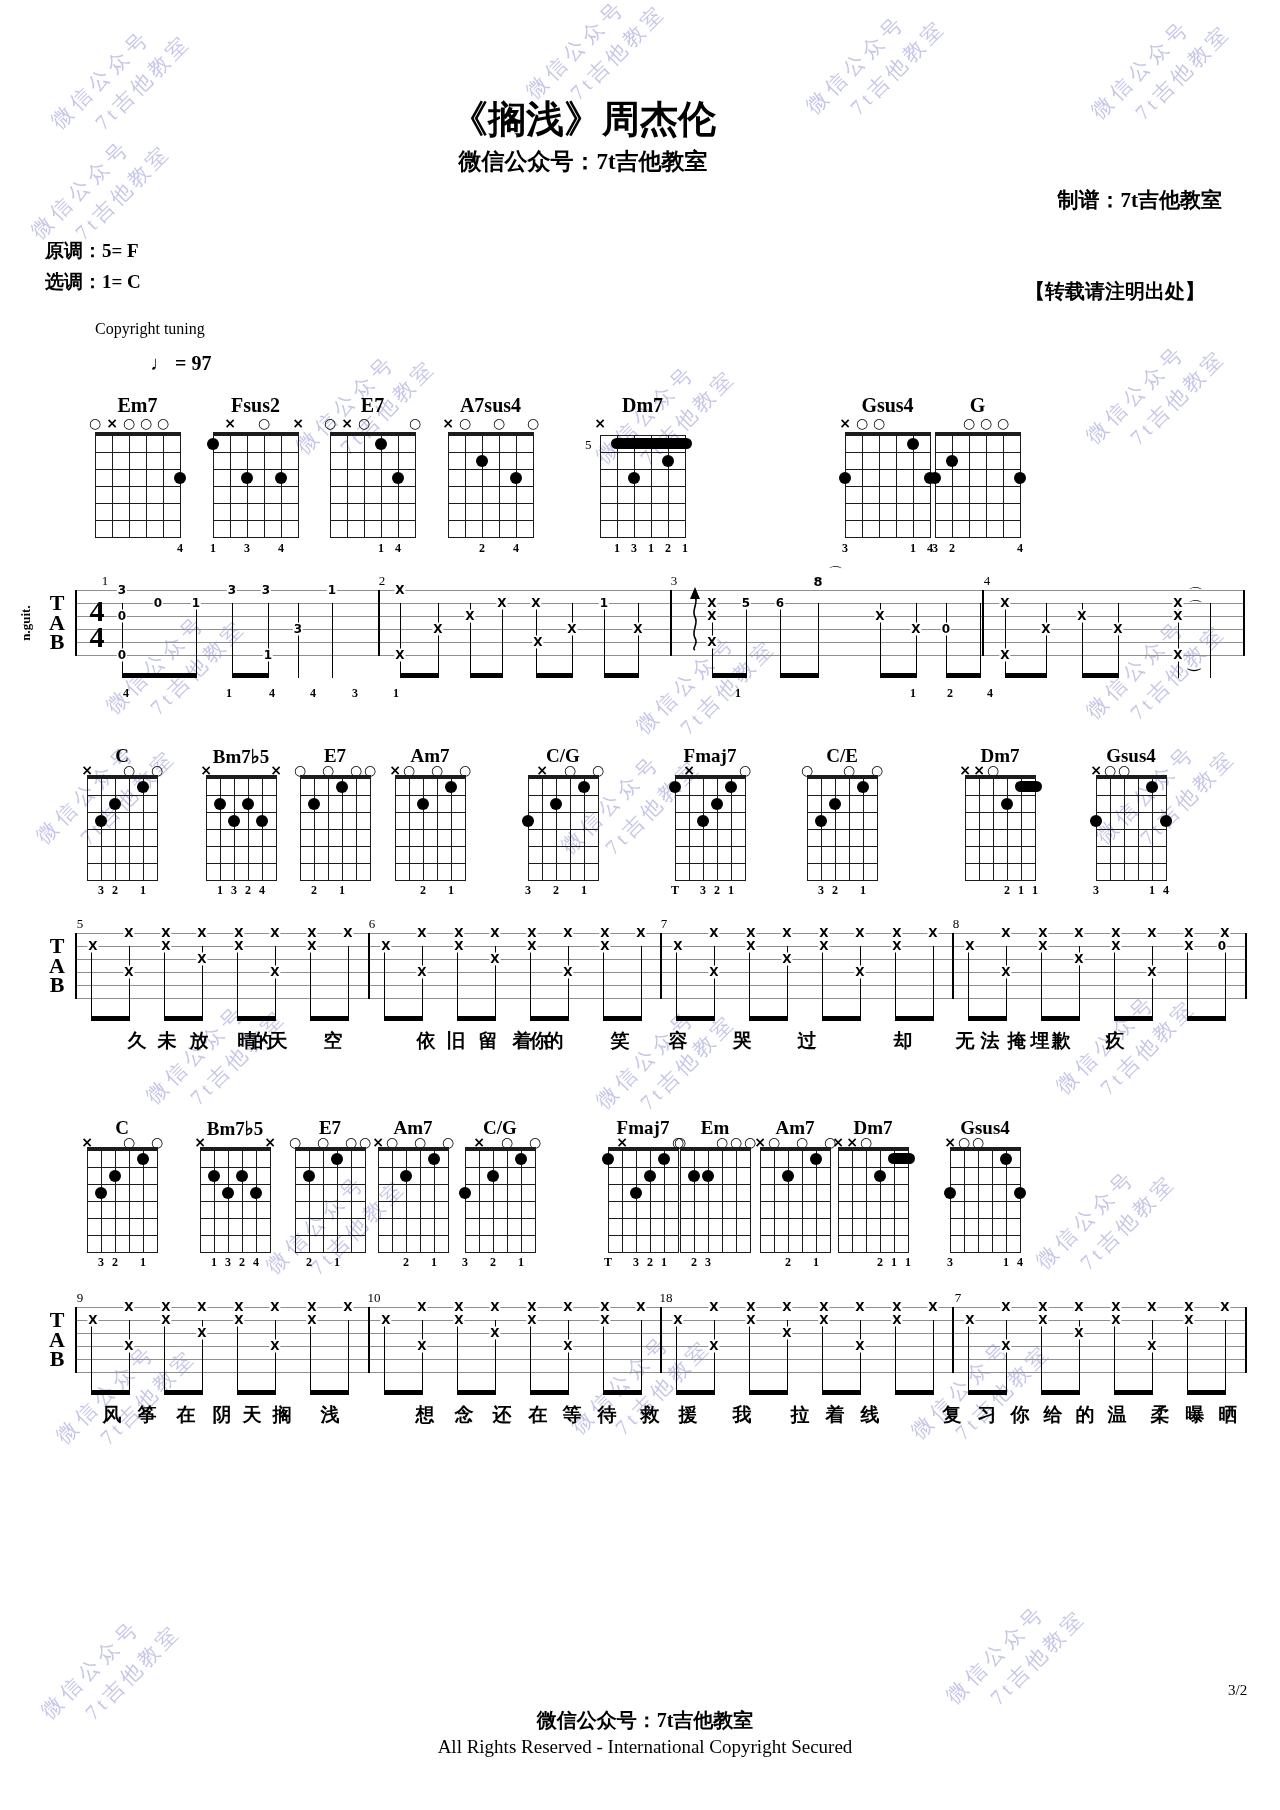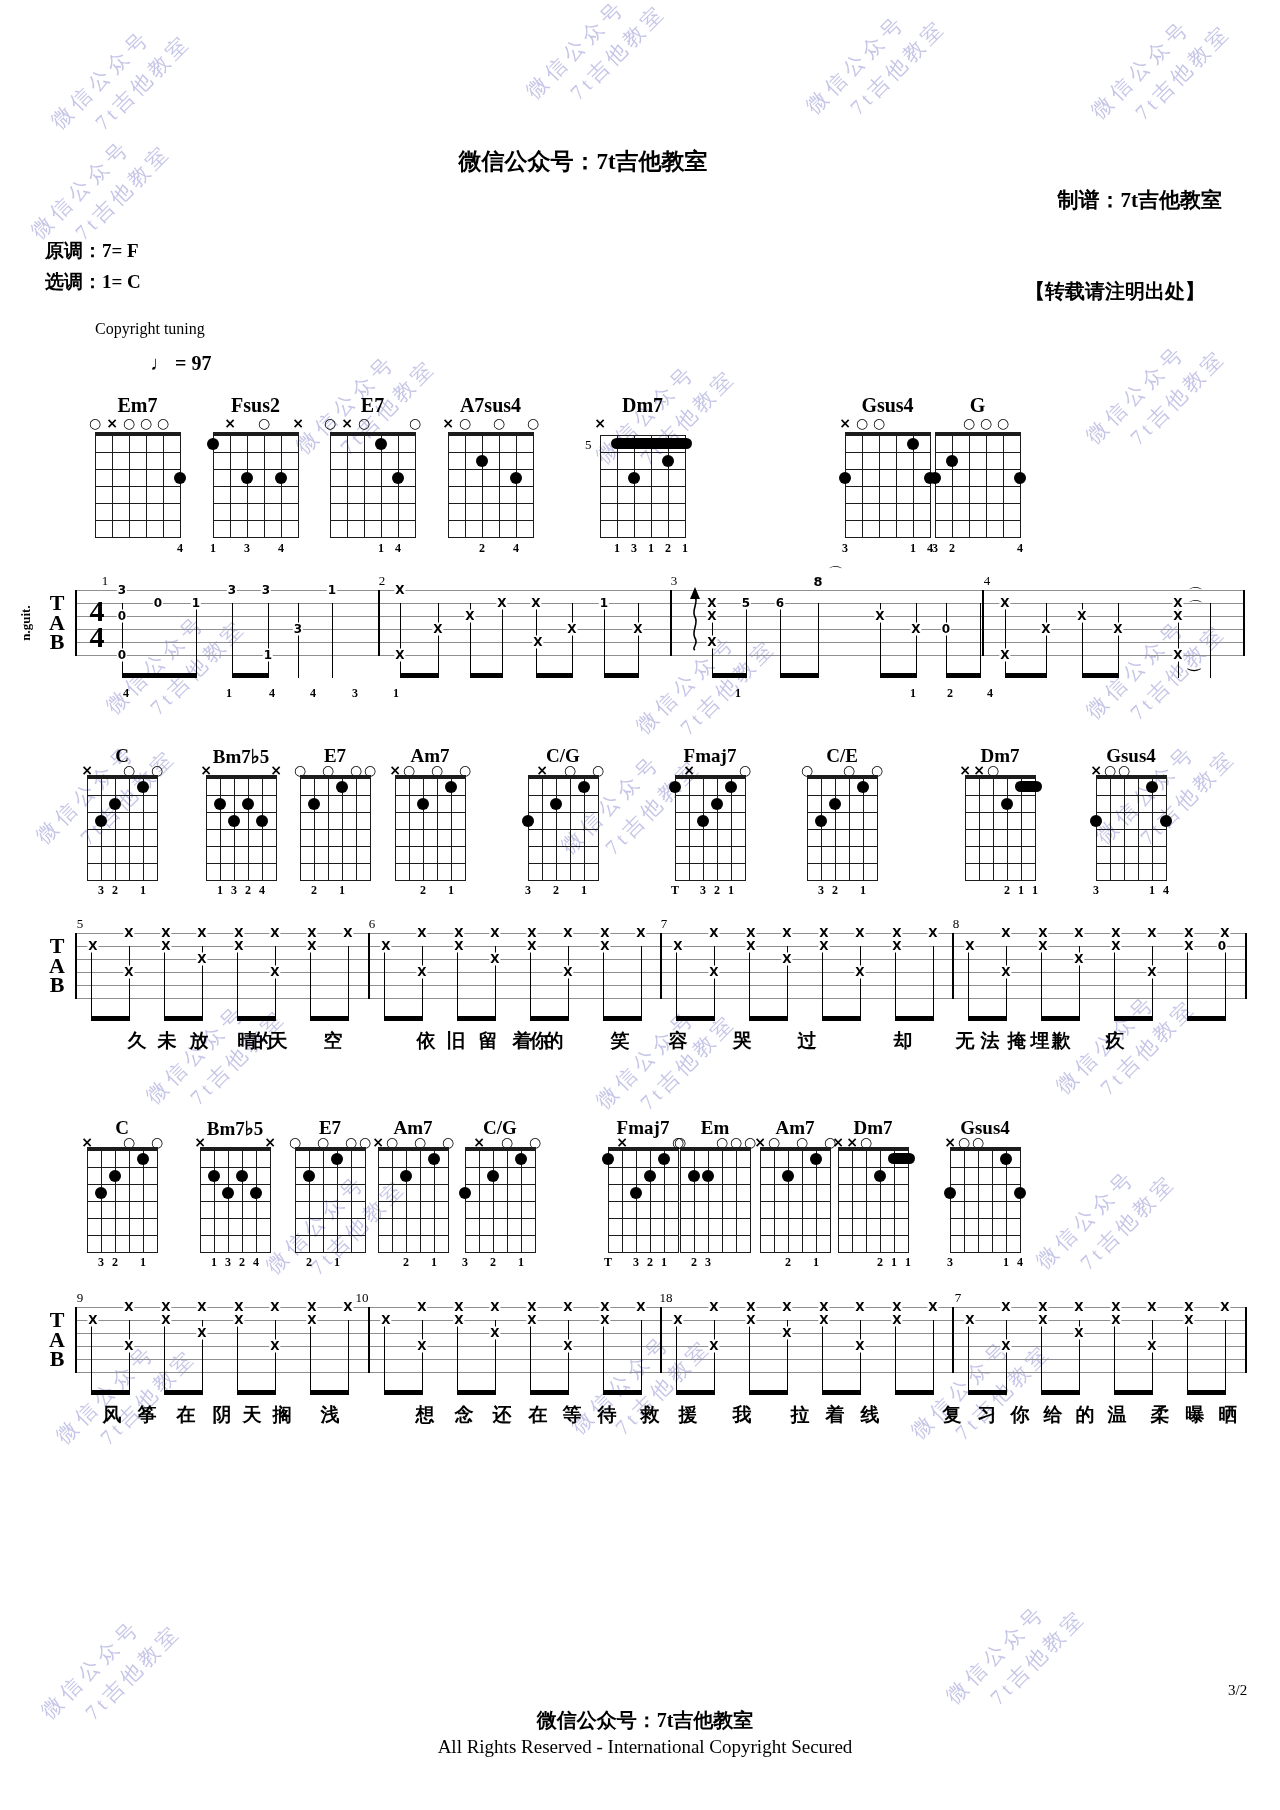--- a/index.html
+++ b/index.html
@@ -146,23 +146,24 @@
       <div class="wm" style="position: absolute; left: 35px; top: 1705px; color: rgb(141, 141, 208);">
         <div>微信公众号</div>
         <div class="l2">7t吉他教室</div>
       </div>
       <div class="wm" style="position: absolute; left: 940px; top: 1690px; color: rgb(141, 141, 208);">
         <div>微信公众号</div>
         <div class="l2">7t吉他教室</div>
       </div>
     </div>
 
+  <div class="abs ctr title" style="left:583px;top:94px;">《搁浅》周杰伦</div>
   <div class="abs ctr subtitle" style="left:583px;top:146px;">微信公众号：7t吉他教室</div>
   <div class="abs credit" style="right:58px;top:186px;font-size:21px;">制谱：7t吉他教室</div>
-  <div class="abs keyline" style="left:45px;top:238px;">原调：7= F</div>
+  <div class="abs keyline" style="left:45px;top:238px;">原调：5= F</div>
   <div class="abs keyline" style="left:45px;top:269px;">选调：1= C</div>
   <div class="abs notice" style="right:75px;top:278px;font-size:20px;">【转载请注明出处】</div>
 
   <div class="abs tuning" style="left:95px;top:320px;">Copyright tuning</div>
   <div class="abs tempo" style="left:150px;top:352px;">♩ = 97</div>
 
   <div id="chords">
       <div class="chord" style="position: absolute; left: 95px; top: 394px; width: 85px;">
         <div class="chord-name" style="position: absolute; font-size: 20px;">Em7</div>
         <div class="chord-marker" style="position: absolute; left: -8px; top: 22px;">○</div>
@@ -1133,21 +1134,21 @@
         <div class="s-line" style="position: absolute; left: 75px; top: 1333px; width: 1170px; height: 1px;"></div>
         <div class="s-line" style="position: absolute; left: 75px; top: 1346px; width: 1170px; height: 1px;"></div>
         <div class="s-line" style="position: absolute; left: 75px; top: 1359px; width: 1170px; height: 1px;"></div>
         <div class="s-line" style="position: absolute; left: 75px; top: 1372px; width: 1170px; height: 1px;"></div>
         <div class="s-bar" style="position: absolute; left: 75px; top: 1307px; width: 2px; height: 66px;"></div>
         <div class="s-bar" style="position: absolute; left: 368px; top: 1307px; width: 2px; height: 66px;"></div>
         <div class="s-bar" style="position: absolute; left: 660px; top: 1307px; width: 2px; height: 66px;"></div>
         <div class="s-bar" style="position: absolute; left: 952px; top: 1307px; width: 2px; height: 66px;"></div>
         <div class="s-bar" style="position: absolute; left: 1245px; top: 1307px; width: 2px; height: 66px;"></div>
         <div class="m-num" style="position: absolute; left: 80px; top: 1290px;">9</div>
-        <div class="m-num" style="position: absolute; left: 362px; top: 1290px;">10</div>
+        <div class="m-num" style="position: absolute; left: 374px; top: 1290px;">10</div>
         <div class="m-num" style="position: absolute; left: 666px; top: 1290px;">18</div>
         <div class="m-num" style="position: absolute; left: 958px; top: 1290px;">7</div>
         <div class="tabletter" style="position: absolute; left: 57px; top: 1320px;">T</div>
         <div class="tabletter" style="position: absolute; left: 57px; top: 1339.5px;">A</div>
         <div class="tabletter" style="position: absolute; left: 57px; top: 1359px;">B</div>
         <div class="stem" style="position: absolute; left: 91px; top: 1320px; height: 75px;"></div>
         <div class="stem" style="position: absolute; left: 129px; top: 1320px; height: 75px;"></div>
         <div class="beam" style="position: absolute; left: 91px; top: 1390px; width: 39px;"></div>
         <div class="stem" style="position: absolute; left: 164px; top: 1320px; height: 75px;"></div>
         <div class="stem" style="position: absolute; left: 202px; top: 1320px; height: 75px;"></div>

